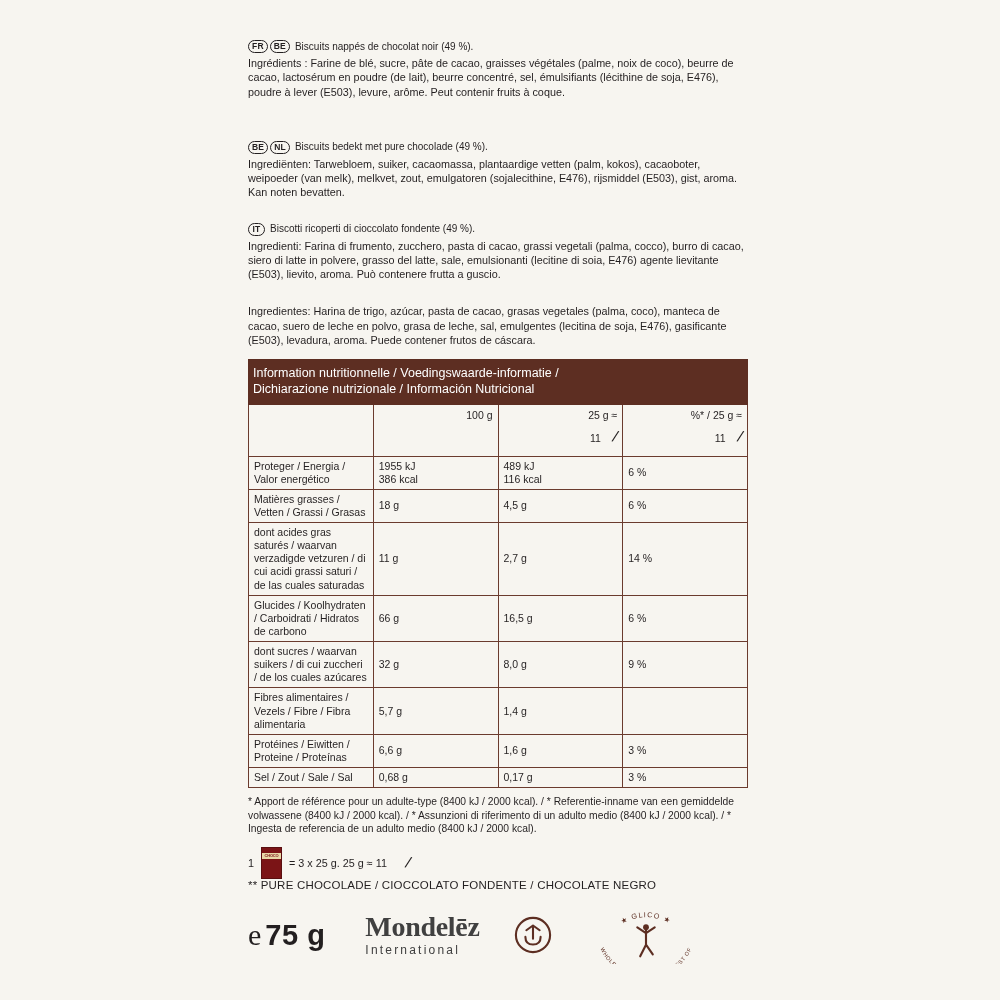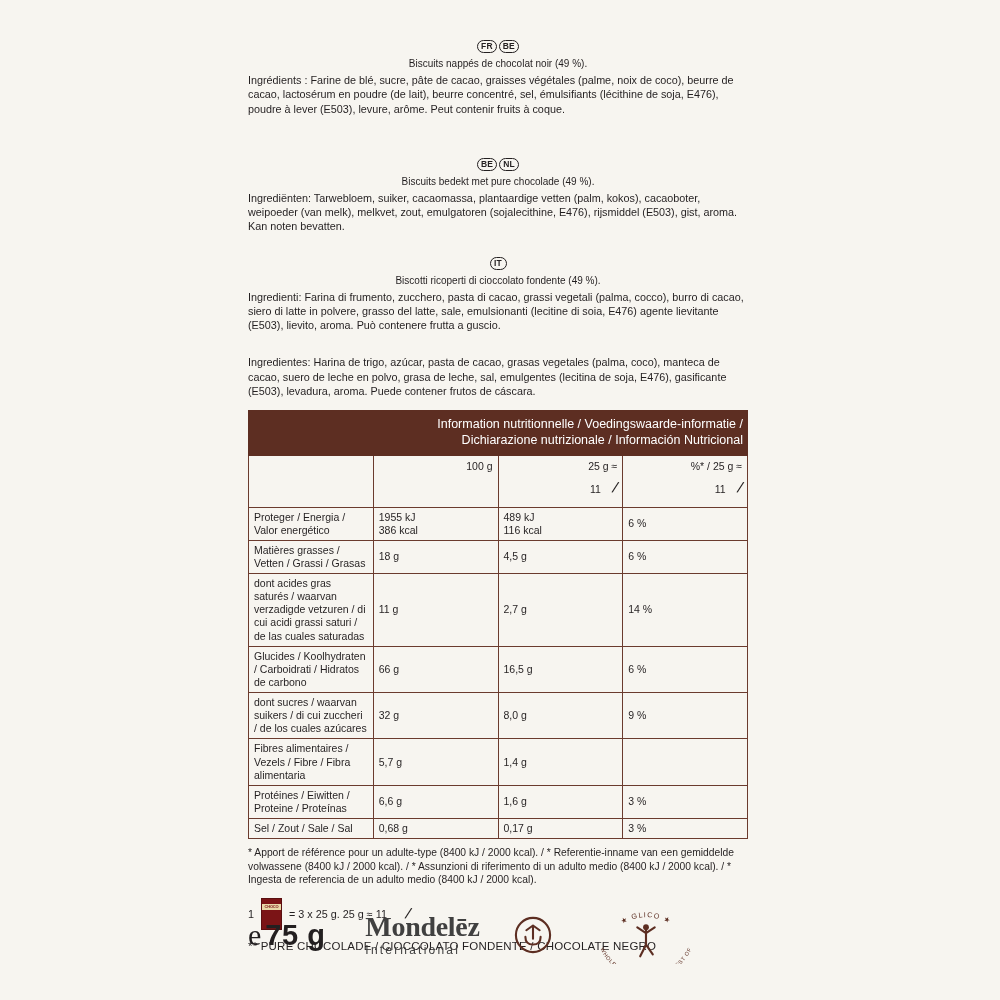--- a/index.html
+++ b/index.html
@@ -27,21 +27,20 @@
     top: 40px;
     width: 500px;
   }
   
   .lang-block { margin-bottom: 12px; }
   .lang-head {
     display: flex;
     align-items: center;
     gap: 5px;
     margin-bottom: 3px;
-    flex-direction: column;
   }
   .flagpill {
     display: inline-flex;
     align-items: center;
     justify-content: center;
     min-width: 17px;
     height: 13px;
     padding: 0 3px;
     border: 1.2px solid #231f20;
     border-radius: 7px;
@@ -78,21 +77,21 @@
     border: 1px solid #6b3b2e;
     padding: 3px 5px;
     vertical-align: middle;
     line-height: 1.25;
     font-weight: normal;
     text-align: left;
   }
   .nutri .hdr {
     background: #5d2e22;
     color: #ffffff;
-    text-align: right;
+    text-align: left;
     font-size: 12.5px;
     padding: 5px 4px 6px 4px;
     line-height: 1.3;
     border: 1px solid #5d2e22;
   }
   .nutri .colhead { height: 44px; vertical-align: top; padding-top: 4px; text-align: right; }
   .slash {
     display: inline-block;
     transform: rotate(18deg);
     font-size: 16px;
@@ -144,21 +143,20 @@
     color: #7b1416;
     font-weight: bold;
     letter-spacing: -0.2px;
   }
   .storage {
     margin-top: 11px;
     font-size: 10.8px;
     line-height: 1.42;
   }
   .purechoc {
-    margin-top: 10px;
     font-size: 11.5px;
     letter-spacing: 0.2px;
   }
 
   
   .bottom {
     position: absolute;
     left: 248px;
     top: 900px;
     width: 500px;

